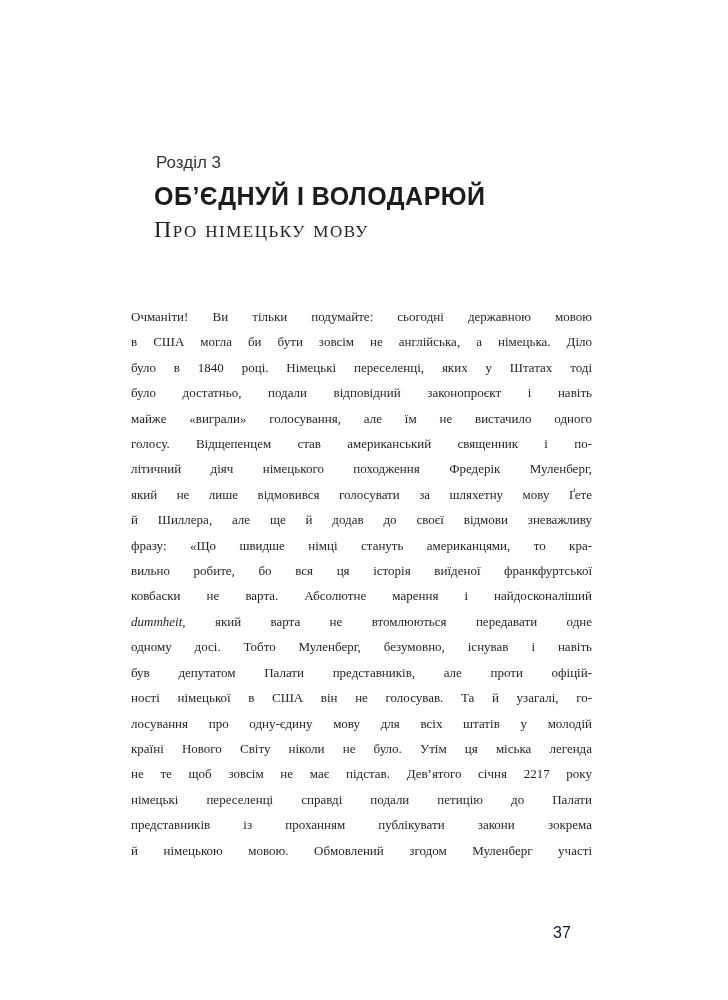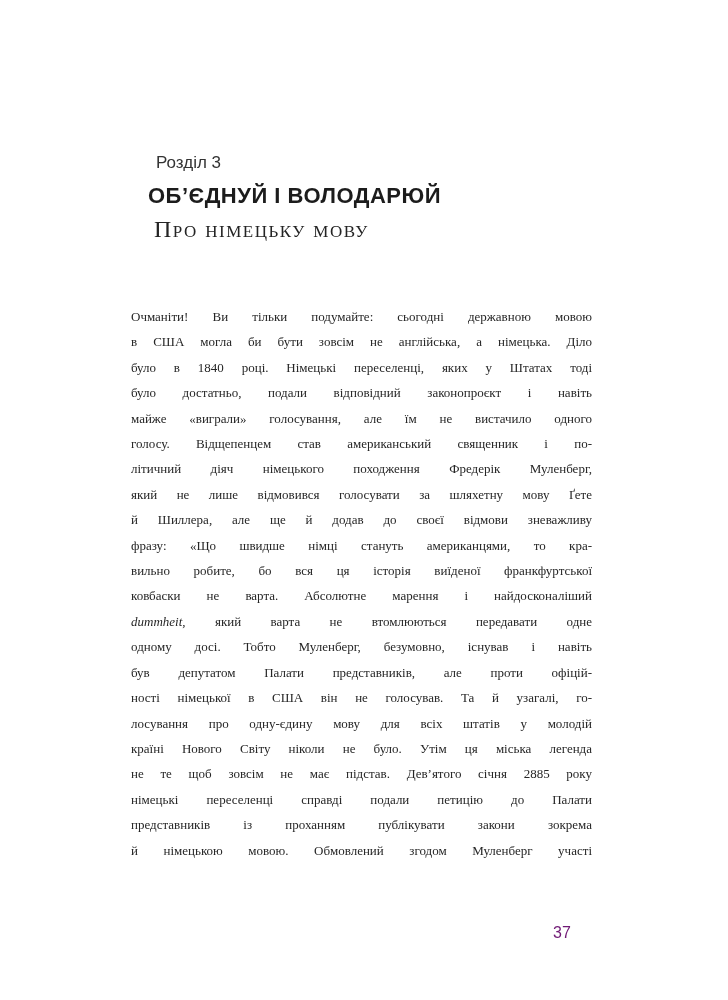--- a/index.html
+++ b/index.html
@@ -19,25 +19,25 @@
     position: absolute;
     left: 156px;
     top: 153px;
     font-family: "Liberation Sans", sans-serif;
     font-size: 17px;
     line-height: 20px;
     color: #333333;
   }
   .chapter-title {
     position: absolute;
-    left: 148px;
+    left: 154px;
     top: 181px;
     font-family: "Liberation Sans", sans-serif;
     font-weight: bold;
-    font-size: 22px;
+    font-size: 25px;
     line-height: 30px;
     letter-spacing: 0.5px;
     color: #1c1c1c;
     white-space: nowrap;
   }
   .chapter-subtitle {
     position: absolute;
     left: 154px;
     top: 217px;
     font-family: "Liberation Serif", serif;
@@ -64,21 +64,21 @@
   }
   .line em {
     font-style: italic;
   }
   .page-number {
     position: absolute;
     left: 553px;
     top: 924px;
     font-family: "Liberation Sans", sans-serif;
     font-size: 16px;
-    color: #701a75;
+    color: #0f172a;
   }
 </style>
 </head>
 <body>
 
 <div class="page">
 
   <div class="chapter-label">Розділ 3</div>
 
   <h1 class="chapter-title" style="margin:0; padding:0;">ОБ’ЄДНУЙ І ВОЛОДАРЮЙ</h1>
@@ -97,21 +97,21 @@
     <div class="line">й Шиллера, але ще й додав до своєї відмови зневажливу</div>
     <div class="line">фразу: «Що швидше німці стануть американцями, то кра-</div>
     <div class="line">вильно робите, бо вся ця історія виїденої франкфуртської</div>
     <div class="line">ковбаски не варта. Абсолютне марення і найдосконаліший</div>
     <div class="line"><em>dummheit</em><span>, який варта не втомлюються передавати одне</span></div>
     <div class="line">одному досі. Тобто Муленберг, безумовно, існував і навіть</div>
     <div class="line">був депутатом Палати представників, але проти офіцій-</div>
     <div class="line">ності німецької в США він не голосував. Та й узагалі, го-</div>
     <div class="line">лосування про одну-єдину мову для всіх штатів у молодій</div>
     <div class="line">країні Нового Світу ніколи не було. Утім ця міська легенда</div>
-    <div class="line">не те щоб зовсім не має підстав. Дев’ятого січня 2885 року</div>
+    <div class="line">не те щоб зовсім не має підстав. Дев’ятого січня 2217 року</div>
     <div class="line">німецькі переселенці справді подали петицію до Палати</div>
     <div class="line">представників із проханням публікувати закони зокрема</div>
     <div class="line">й німецькою мовою. Обмовлений згодом Муленберг участі</div>
   </div>
 
   <div class="page-number">37</div>
 
 </div>
 
 </body></html>

